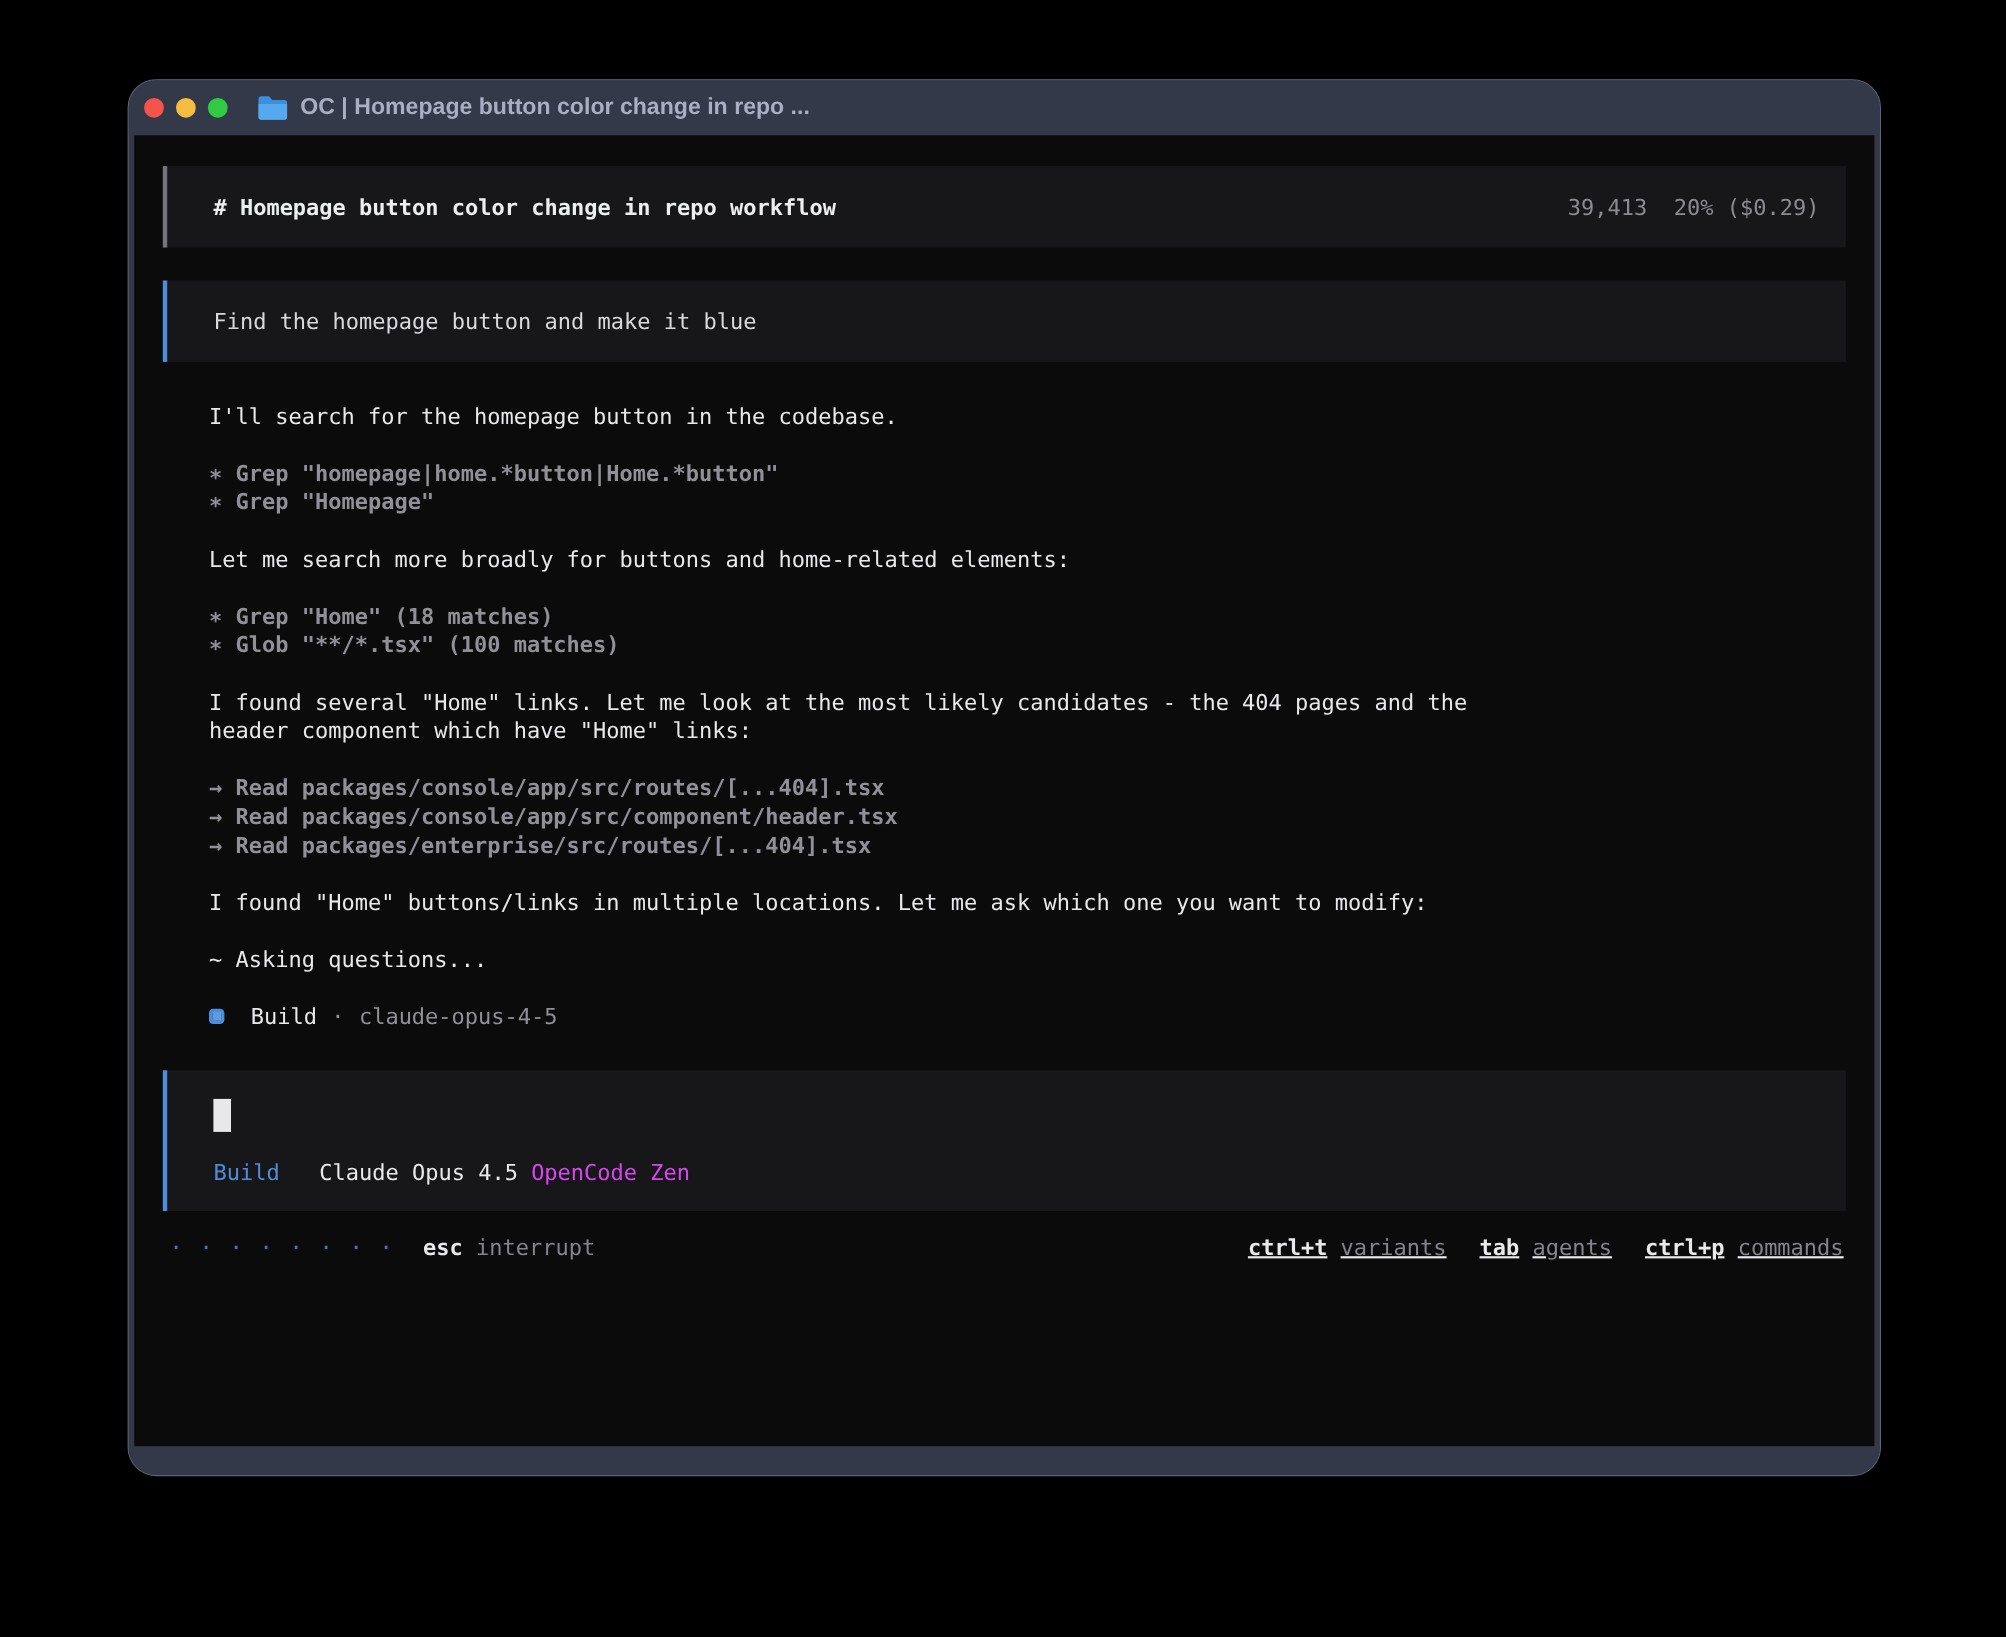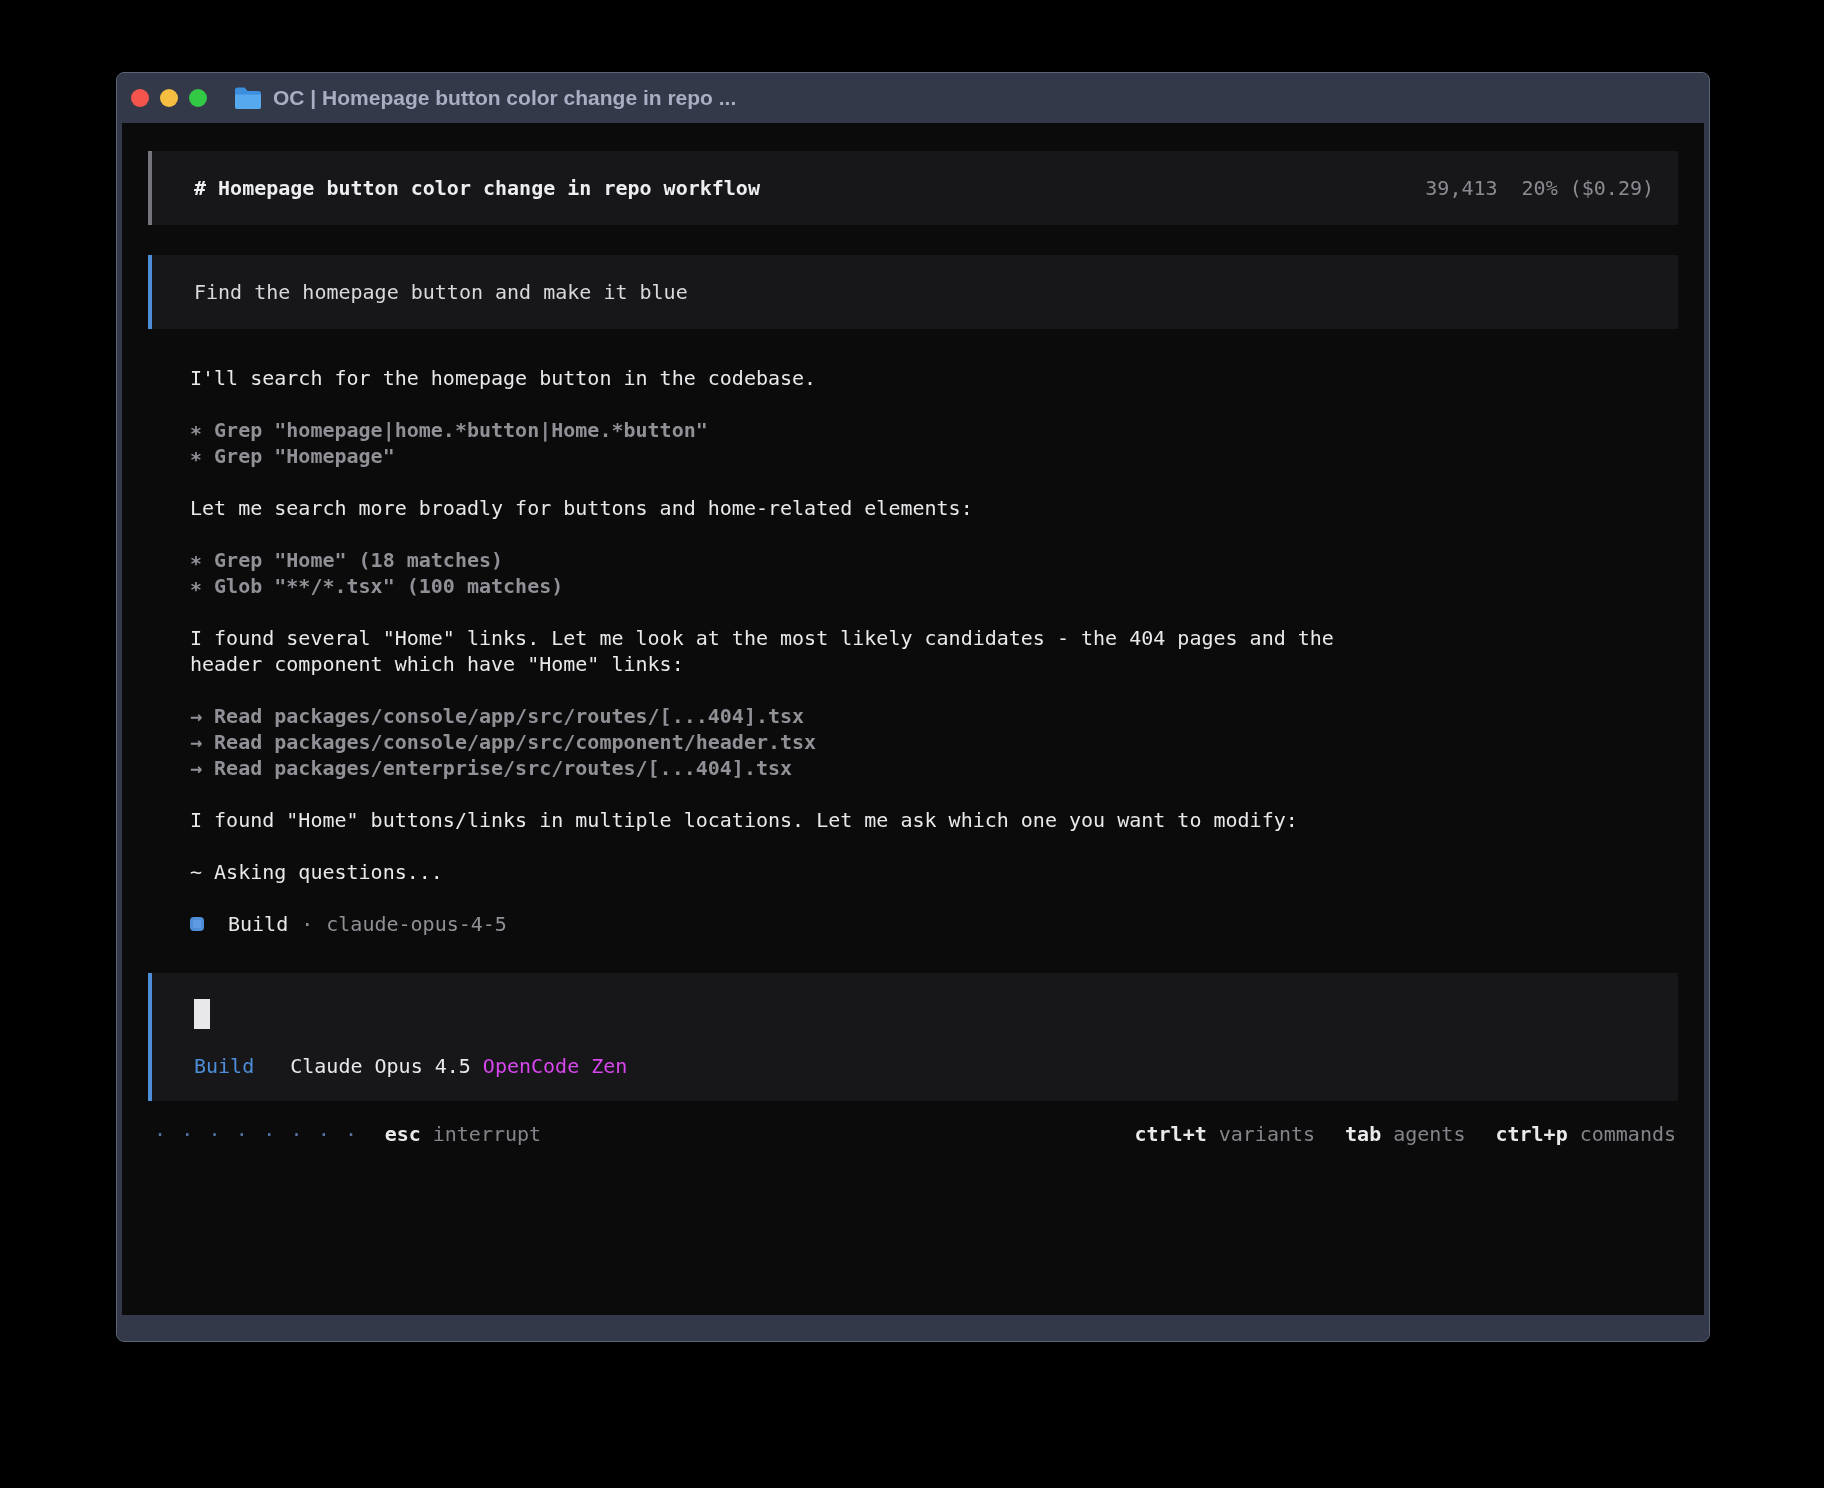--- a/index.html
+++ b/index.html
@@ -4,21 +4,21 @@
 <style>
   * { margin: 0; padding: 0; box-sizing: border-box; }
   html, body { width: 1824px; height: 1488px; background: #000000; overflow: hidden; }
   body { font-family: "DejaVu Sans Mono", monospace; }
 
   .window {
     position: absolute; left: 116px; top: 72px;
     width: 1594px; height: 1270px;
     background: #343949;
     border: 1px solid #5d6378;
-    border-radius: 8px;
+    border-radius: 26px;
     overflow: hidden;
     display: flex; flex-direction: column;
   }
   
   .titlebar {
     height: 50px; flex: 0 0 auto;
     background: #343949;
     display: flex; align-items: center;
     padding: 0 16px 0 14px;
   }
@@ -98,21 +98,21 @@
     display: flex; justify-content: space-between; align-items: center;
     padding: 0 2px 0 6px;
   }
   .footer-left { display: flex; align-items: center; }
   .spinner-dots {
     color: #56719f; letter-spacing: 0.08em; font-size: 20px;
     margin-right: 26px; white-space: pre;
   }
   .key { color: #e9e9ec; font-weight: bold; }
   .key-label { color: #84848b; margin-left: 12px; }
-  .footer-right { display: flex; align-items: flex-start; gap: 30px; }
+  .footer-right { display: flex; align-items: flex-start; gap: 30px; text-decoration: underline; }
   .key-group { display: flex; align-items: baseline; }
 
   
   .bezel { height: 26px; flex: 0 0 auto; background: #343949; }
 
   .folder-svg { display: block; }
 </style>
 </head>
 <body>
 

